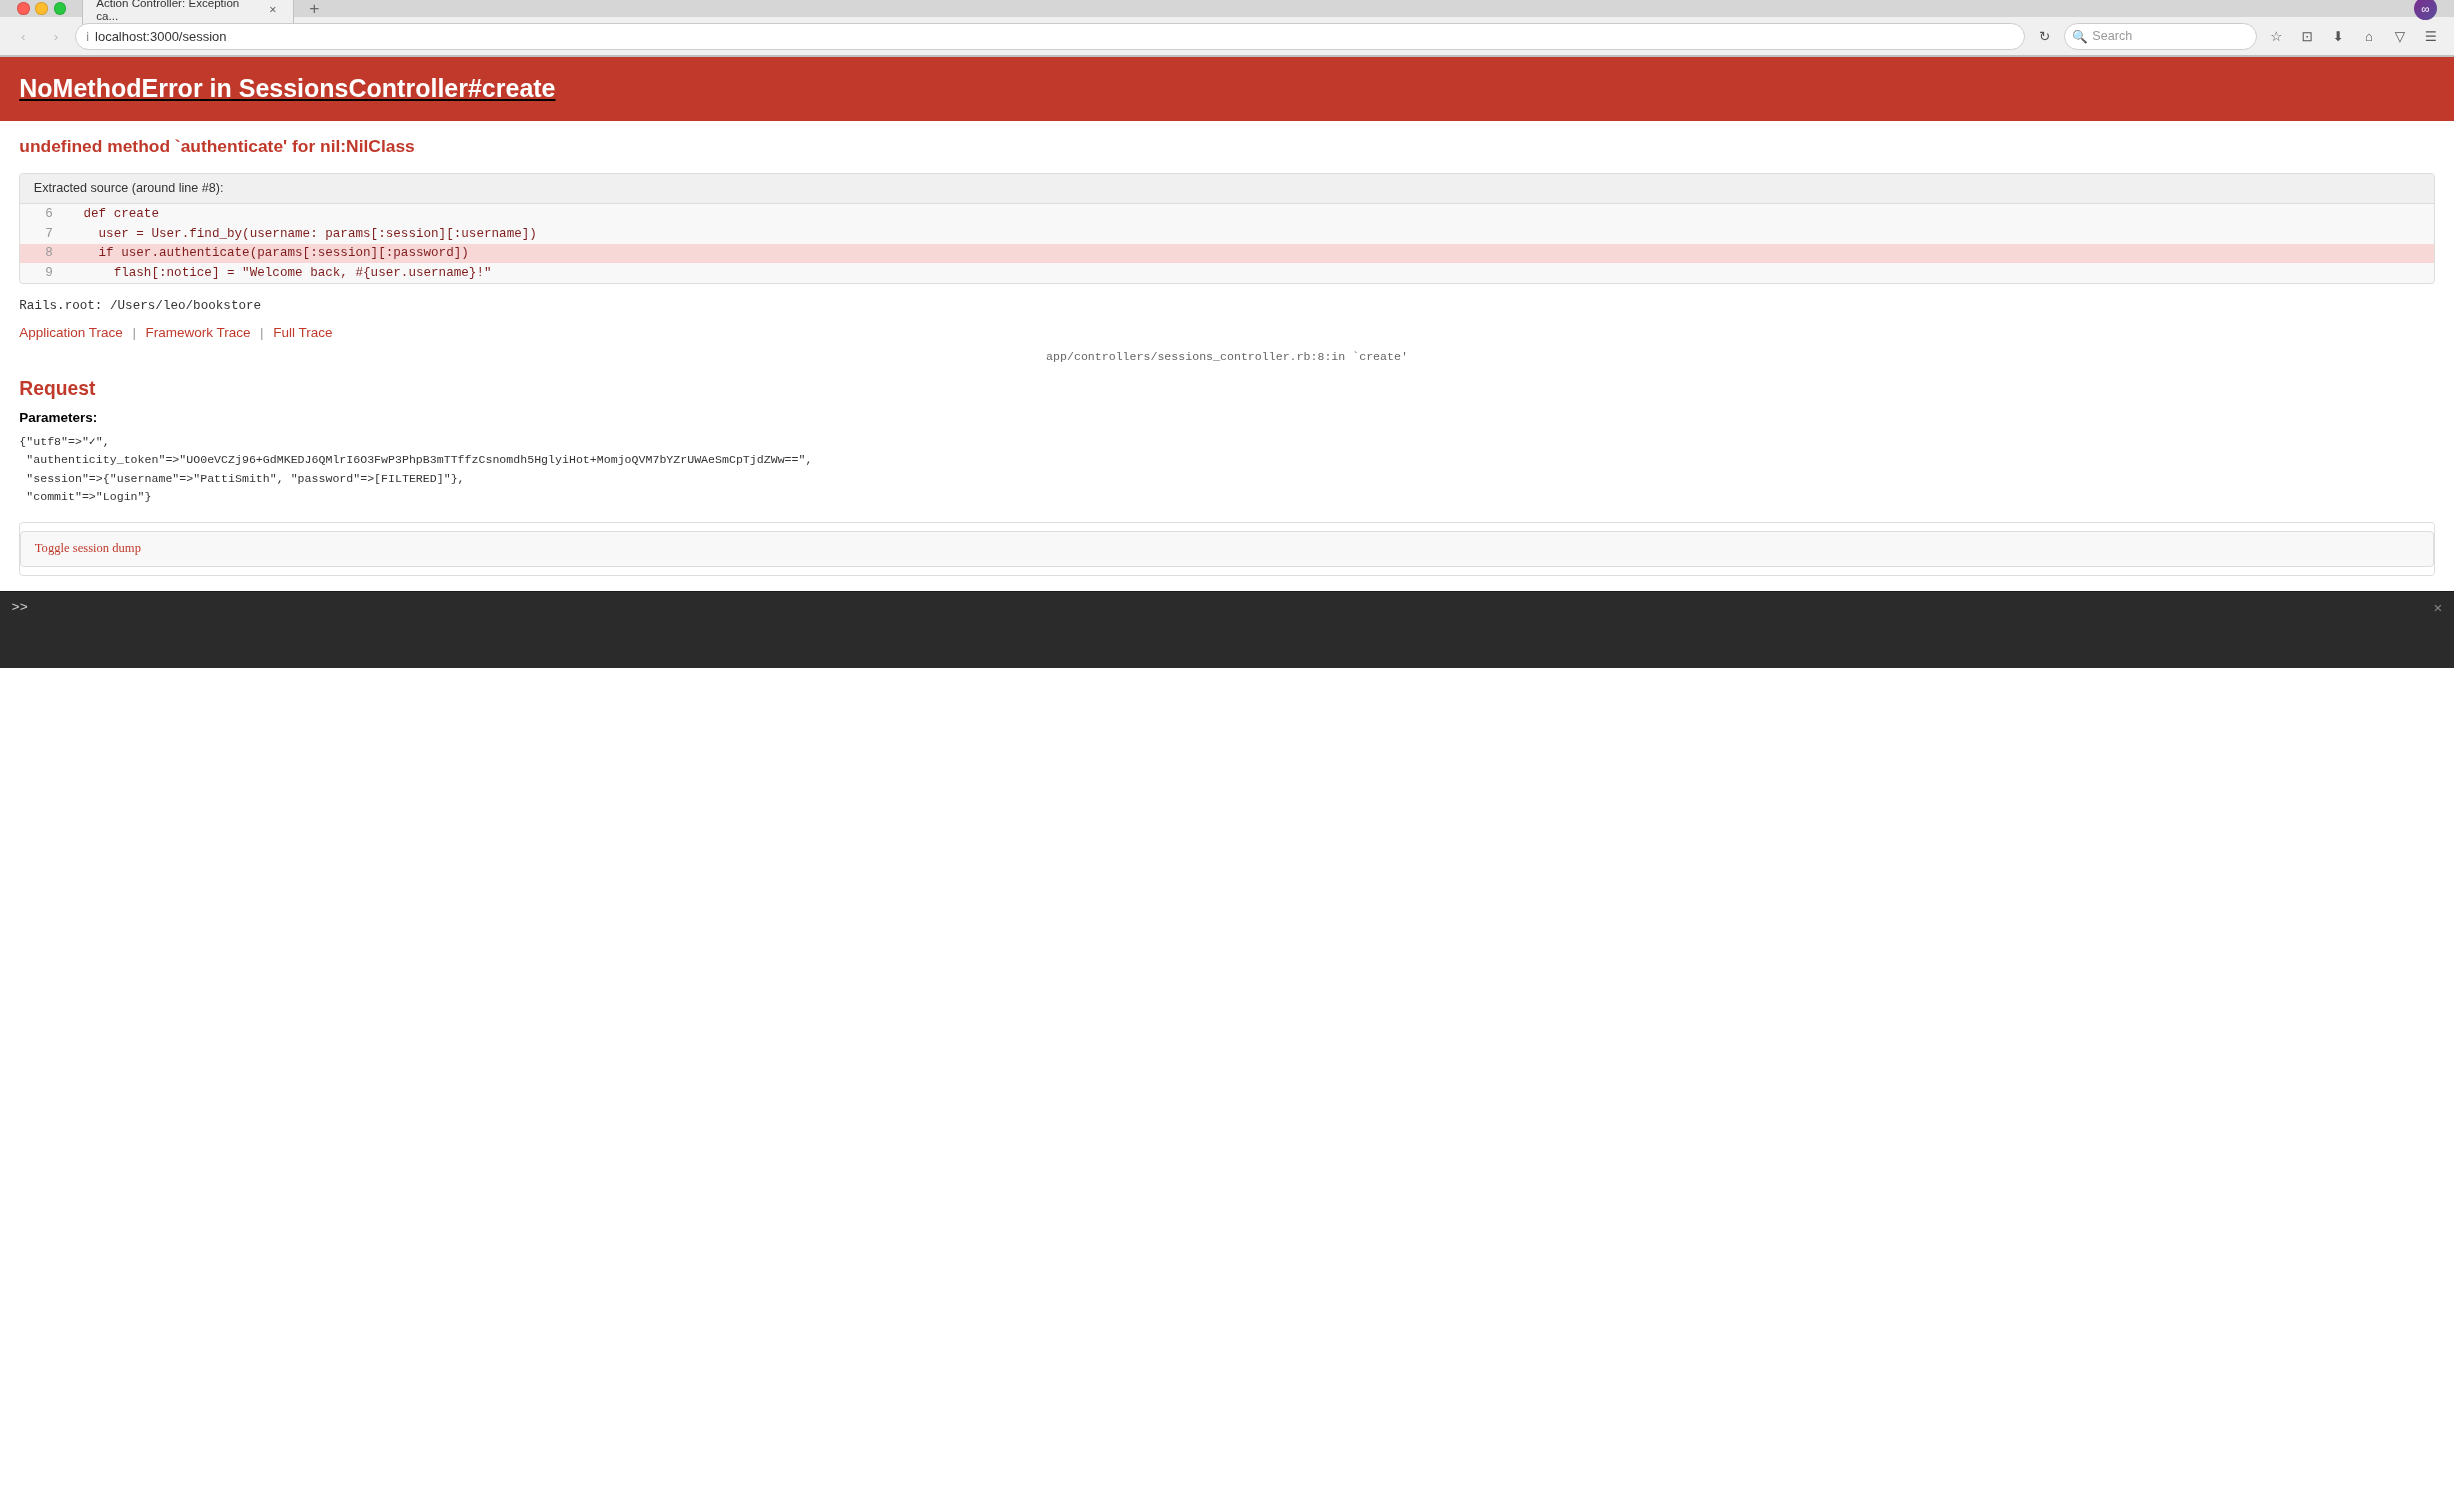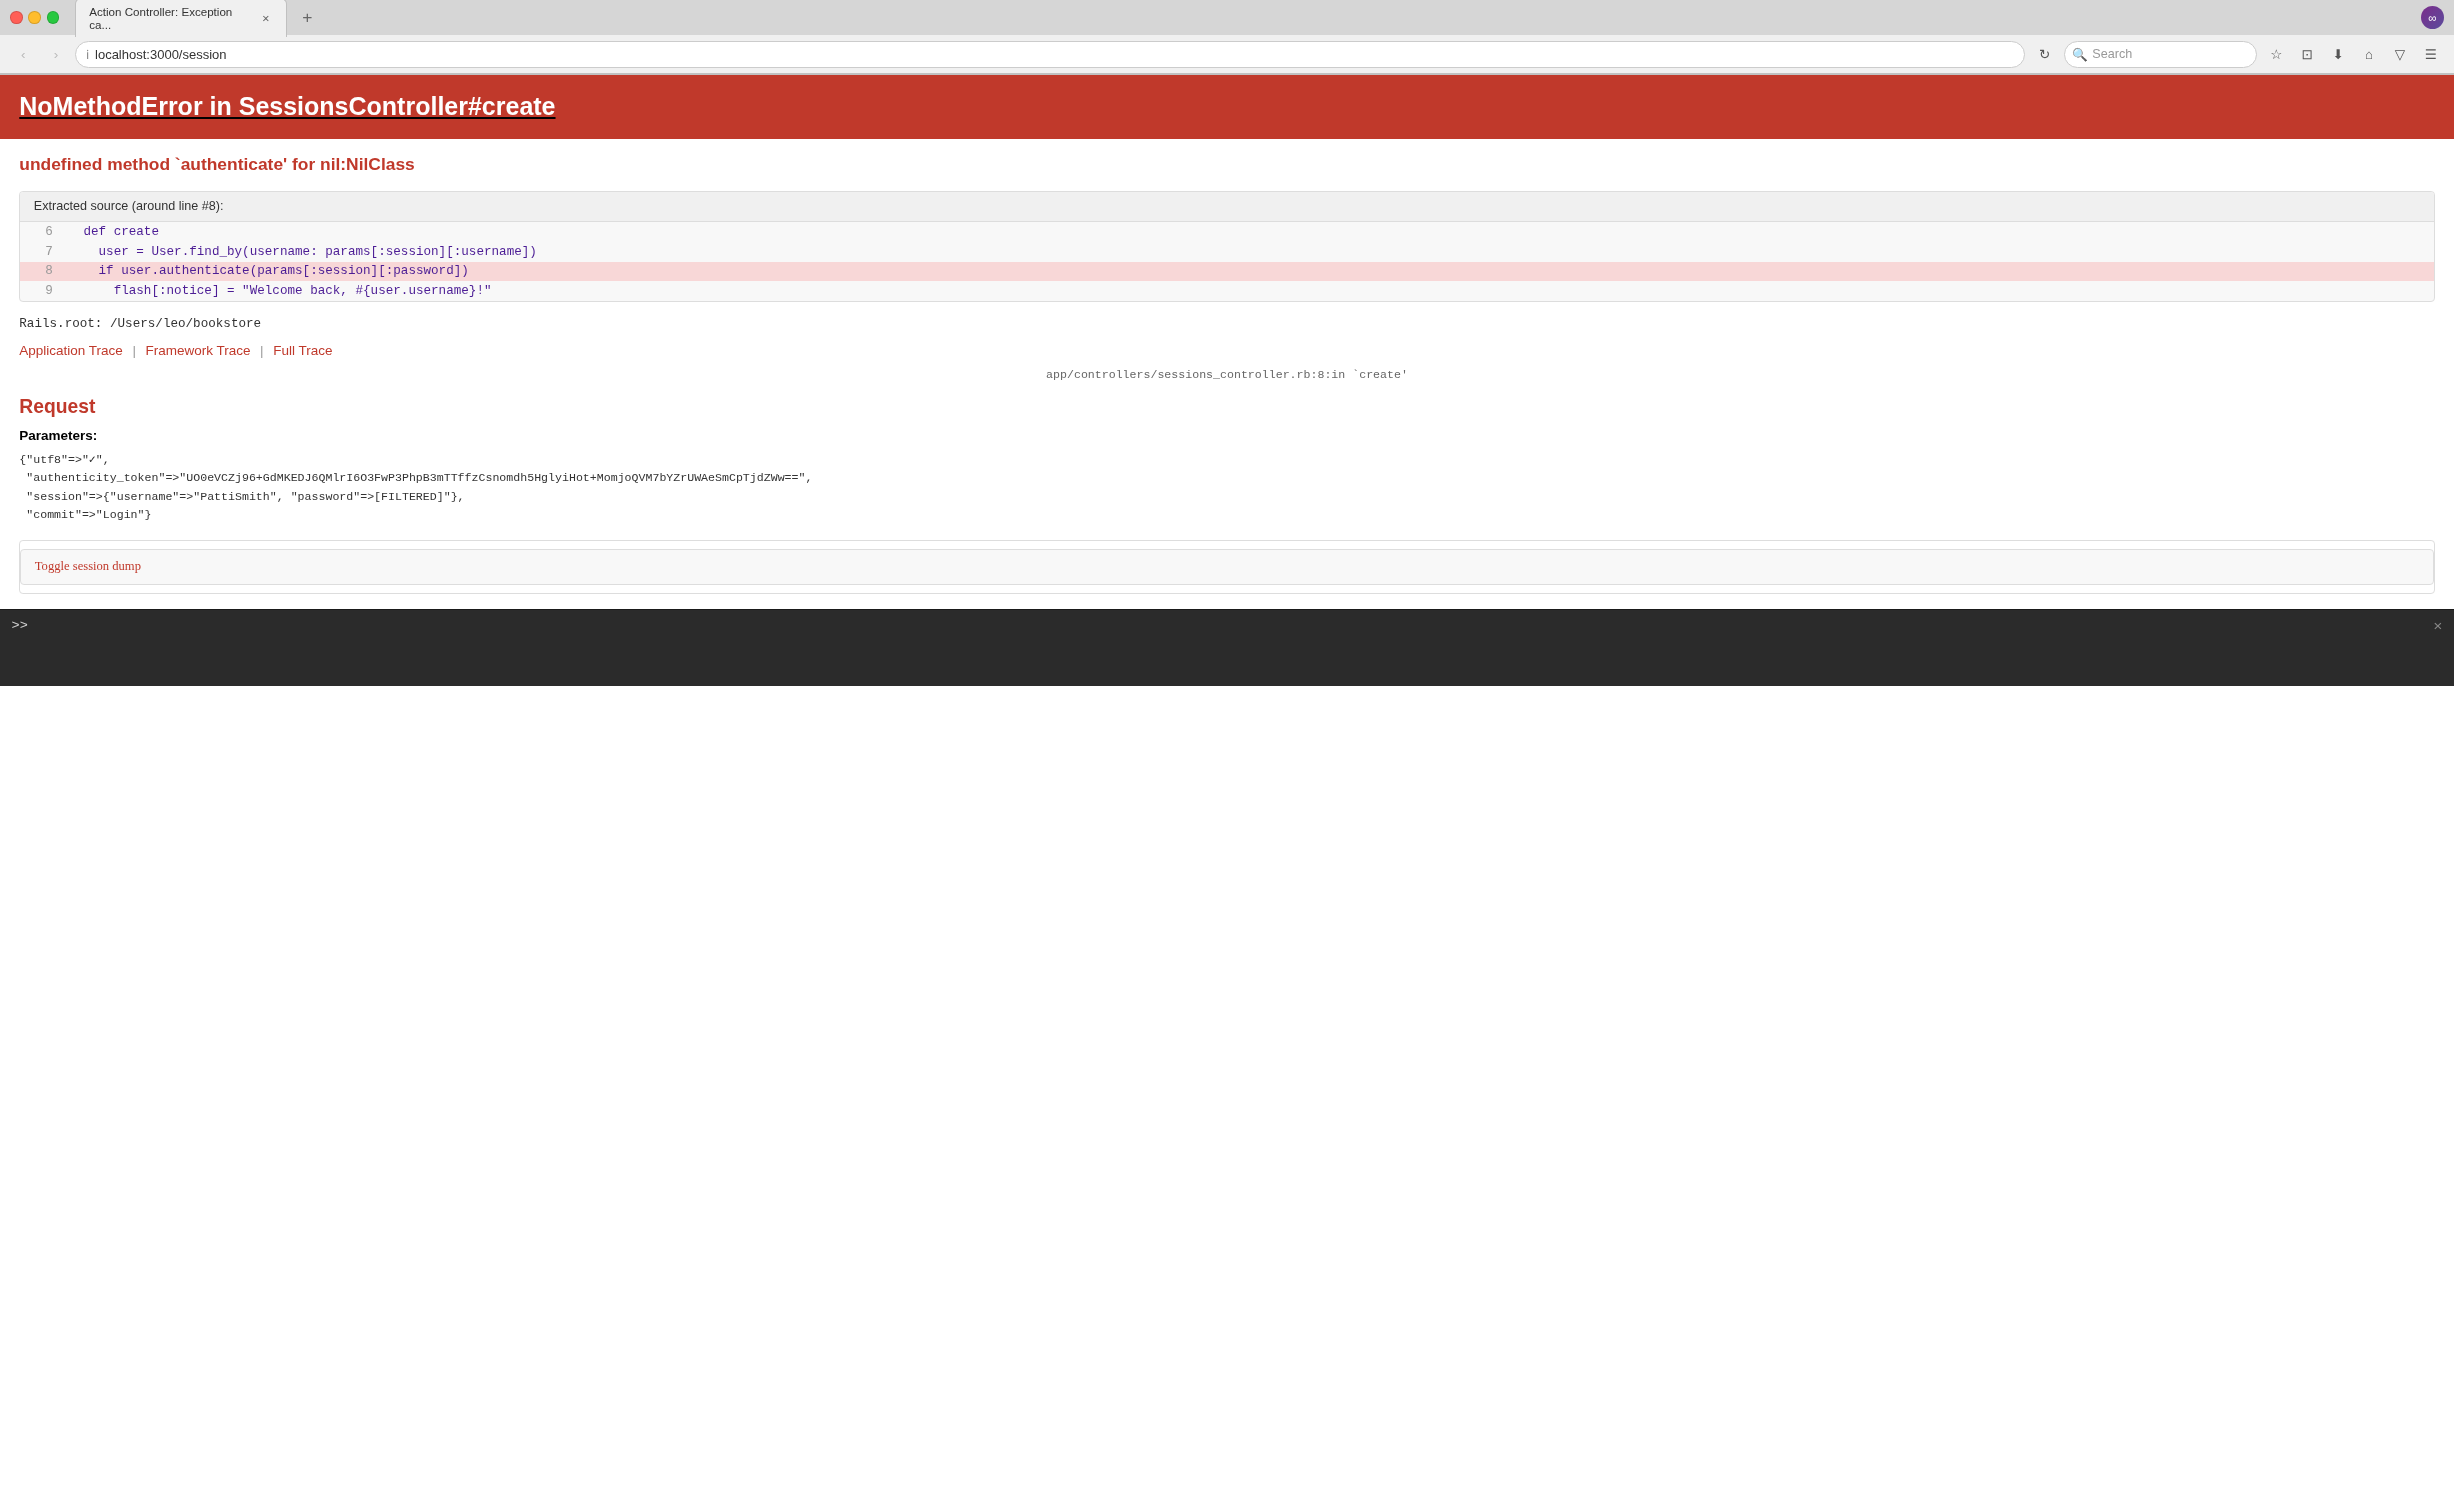--- a/index.html
+++ b/index.html
@@ -5,24 +5,24 @@
     * { margin: 0; padding: 0; box-sizing: border-box; }
     body { font-family: -apple-system, BlinkMacSystemFont, 'Helvetica Neue', Arial, sans-serif; background: #fff; font-size: 13.5px; }
 
     
     .browser-chrome {
       background: #e8e8e8;
       border-bottom: 1px solid #c0c0c0;
     }
     .title-bar {
       background: #d6d6d6;
-      height: 35px;
-      display: flex;
-      align-items: center;
-      padding: 0 10px;
+      height: 17px;
+      display: flex;
+      align-items: center;
+      padding: 0 17px;
       gap: 7.7px;
     }
     .traffic-lights {
       display: flex;
       gap: 5.8px;
       margin-right: 7.7px;
     }
     .traffic-light {
       width: 12.6px;
       height: 12.6px;
@@ -178,21 +178,21 @@
       background: #f8d7d7;
     }
     .line-num {
       min-width: 48px;
       text-align: right;
       padding-right: 15.4px;
       color: #999;
       user-select: none;
     }
     .line-code {
-      color: #4c1d95;
+      color: #7f1d1d;
       white-space: pre;
     }
     .rails-root {
       font-size: 12.6px;
       color: #333;
       margin: 11.6px 0;
       font-family: 'Courier New', Courier, monospace;
     }
     .trace-links {
       margin: 9.7px 0;

